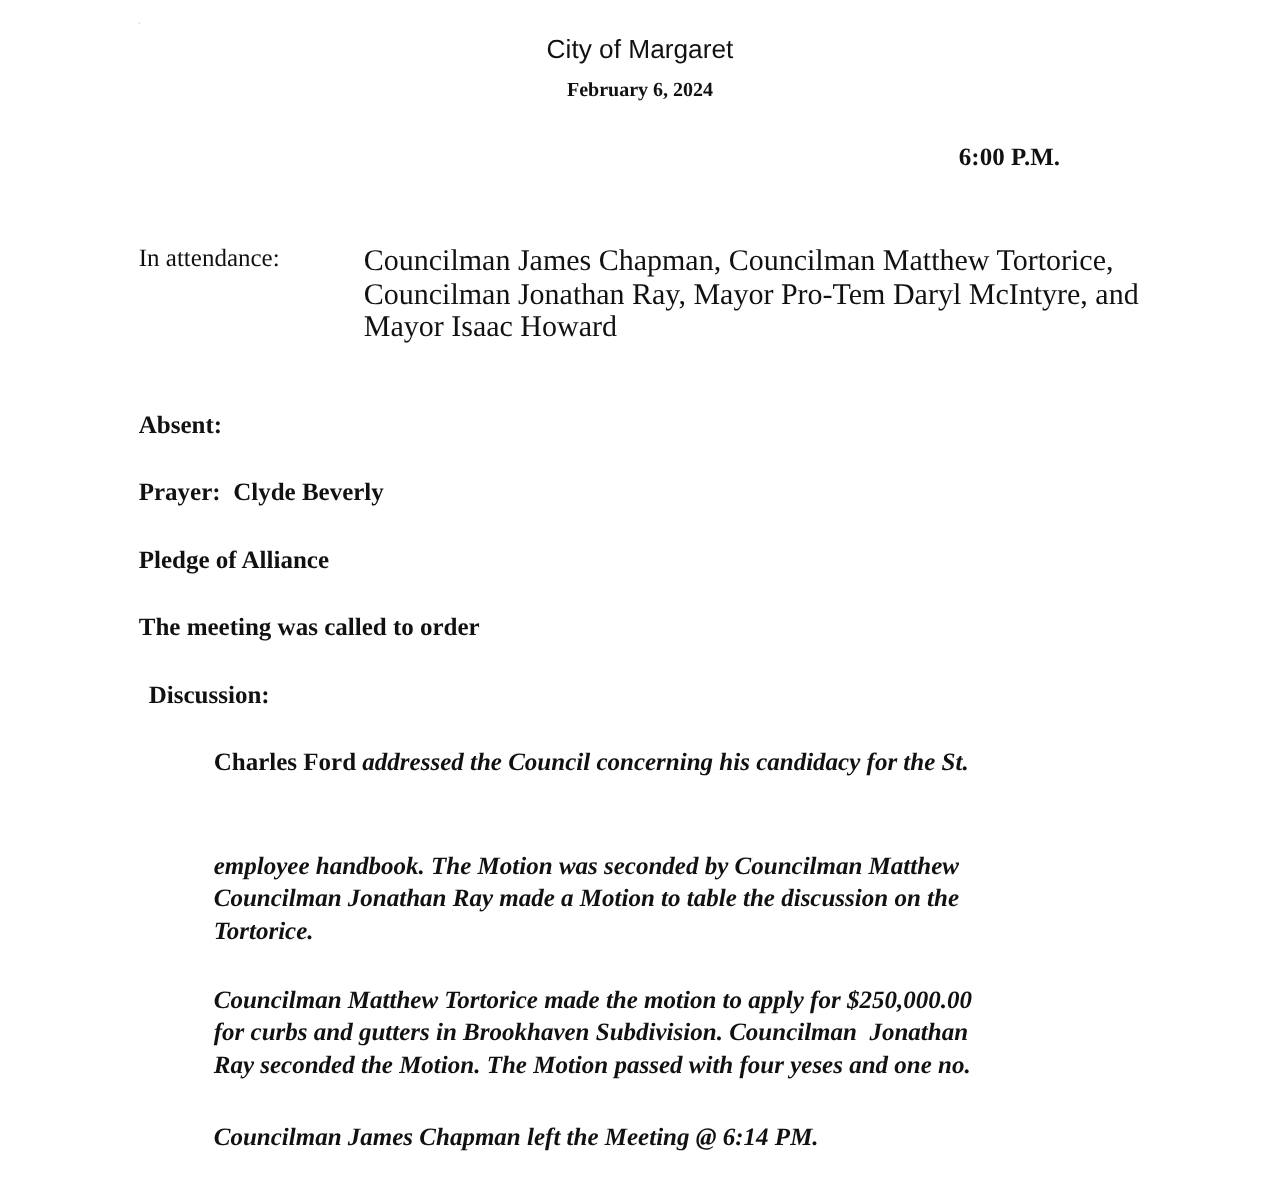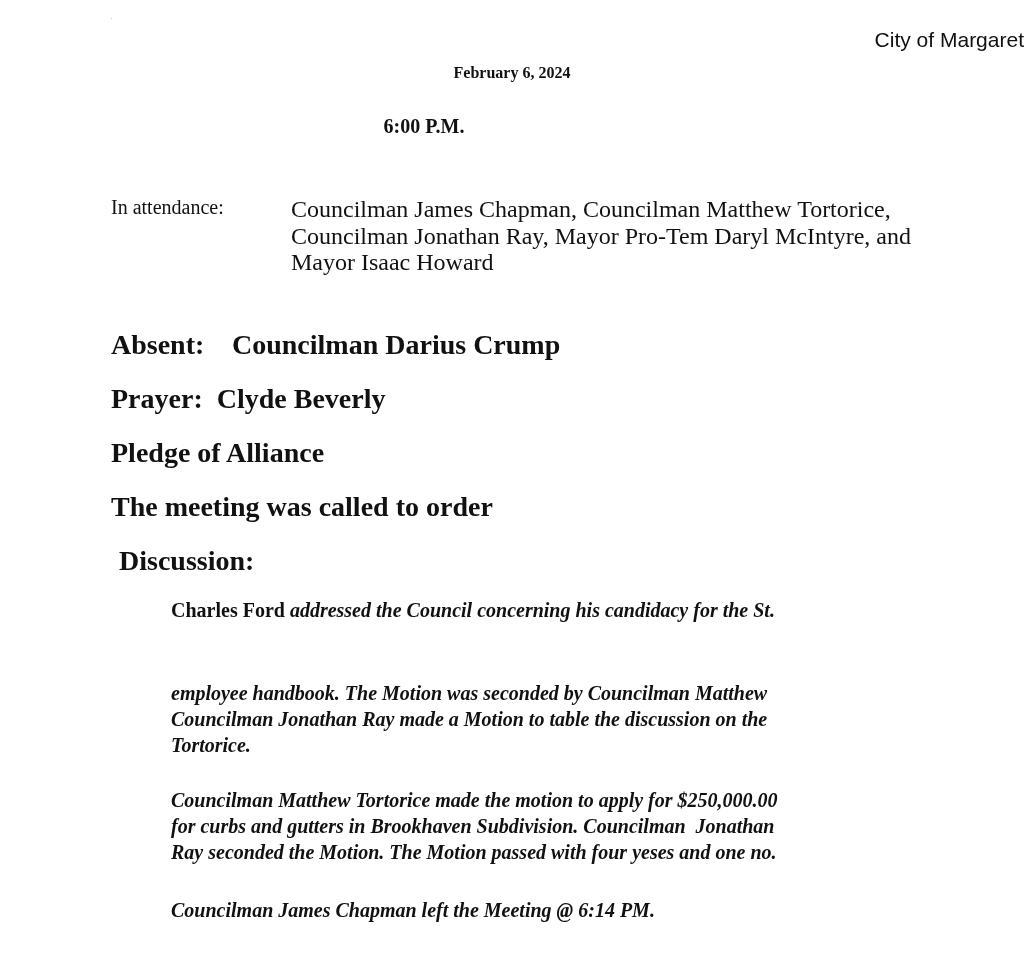--- a/index.html
+++ b/index.html
@@ -1,27 +1,27 @@
 <!DOCTYPE html>
 <html><head>
   <meta charset="utf-8">
   <style>
     html, body { margin: 0; padding: 0; background: #ffffff; }
     body { width: 1024px; height: 956px; position: relative; overflow: hidden; color: #111; }
     .page { position: absolute; left: 0; top: 0; width: 1024px; height: 956px; }
     .serif { font-family: "Liberation Serif", "DejaVu Serif", serif; }
     .sans { font-family: "Liberation Sans", "DejaVu Sans", sans-serif; }
     .abs { position: absolute; white-space: nowrap; }
-    .title { left: 0; width: 1024px; text-align: right; top: 28px; font-size: 21px; }
+    .title { left: 0; width: 1024px; text-align: center; top: 28px; font-size: 21px; }
     .date { left: 0; width: 1024px; text-align: center; top: 64px; font-size: 16px; font-weight: bold; }
-    .time { left: 0; width: 848px; text-align: center; top: 115px; font-size: 20px; font-weight: bold; }
+    .time { left: 0; width: 848px; text-align: right; top: 115px; font-size: 20px; font-weight: bold; }
     .att-label { left: 111px; top: 196px; font-size: 20px; }
     .att-lines { left: 291px; top: 196px; font-size: 24px; line-height: 26.5px; }
     .att-lines div { white-space: nowrap; }
-    .b20 { font-size: 28px; font-weight: bold; }
+    .b20 { font-size: 20px; font-weight: bold; }
     .absent-label { left: 111px; top: 329px; }
     .absent-value { left: 232px; top: 329px; }
     .prayer { left: 111px; top: 383px; }
     .pledge { left: 111px; top: 437px; }
     .order { left: 111px; top: 491px; }
     .discussion { left: 119px; top: 545px; }
     .para { left: 171px; font-size: 20px; font-weight: bold; font-style: italic; line-height: 26px; }
     .para div { white-space: nowrap; }
     .p1 { top: 597px; }
     .p2 { top: 680px; }
@@ -41,21 +41,20 @@
   <div class="abs time serif">6:00 P.M.</div>
 
   <div class="abs att-label serif">In attendance:</div>
   <div class="abs att-lines serif">
     <div>Councilman James Chapman, Councilman Matthew Tortorice,</div>
     <div>Councilman Jonathan Ray, Mayor Pro-Tem Daryl McIntyre, and</div>
     <div>Mayor Isaac Howard</div>
   </div>
 
   <div class="abs b20 serif absent-label">Absent:</div>
-  <div class="abs b20 serif absent-value">Councilman Darius Crump</div>
 
   <div class="abs b20 serif prayer" style="white-space: pre;">Prayer:  Clyde Beverly</div>
   <div class="abs b20 serif pledge">Pledge of Alliance</div>
   <div class="abs b20 serif order">The meeting was called to order</div>
   <div class="abs b20 serif discussion">Discussion:</div>
 
   <div class="abs para serif p1">
     <div style="white-space: pre;"><span class="upright">Charles Ford</span><span> addressed the Council concerning his candidacy for the St.</span></div>
   </div>
 

